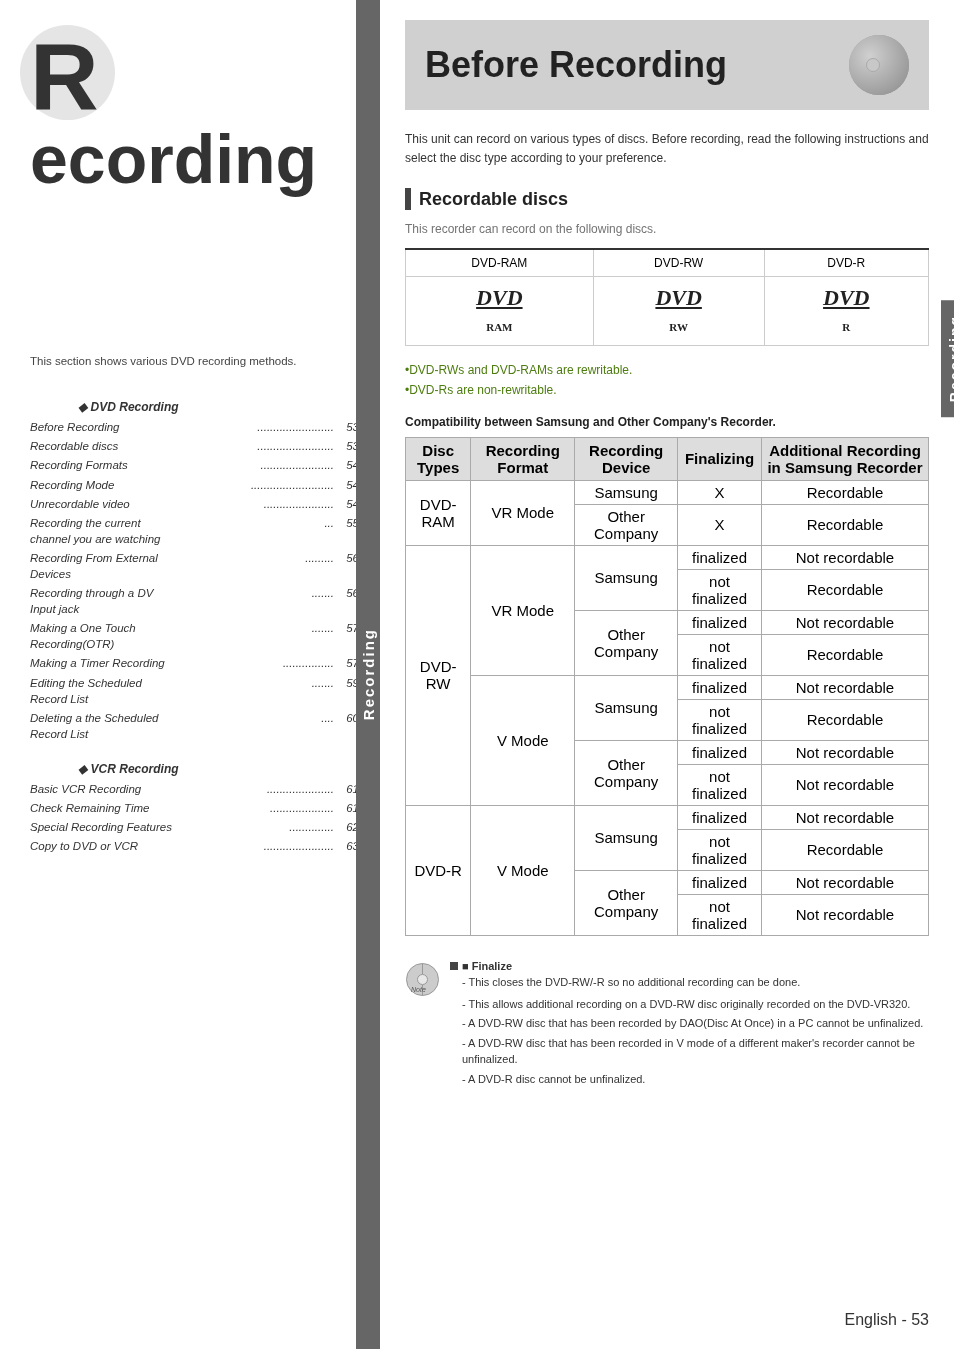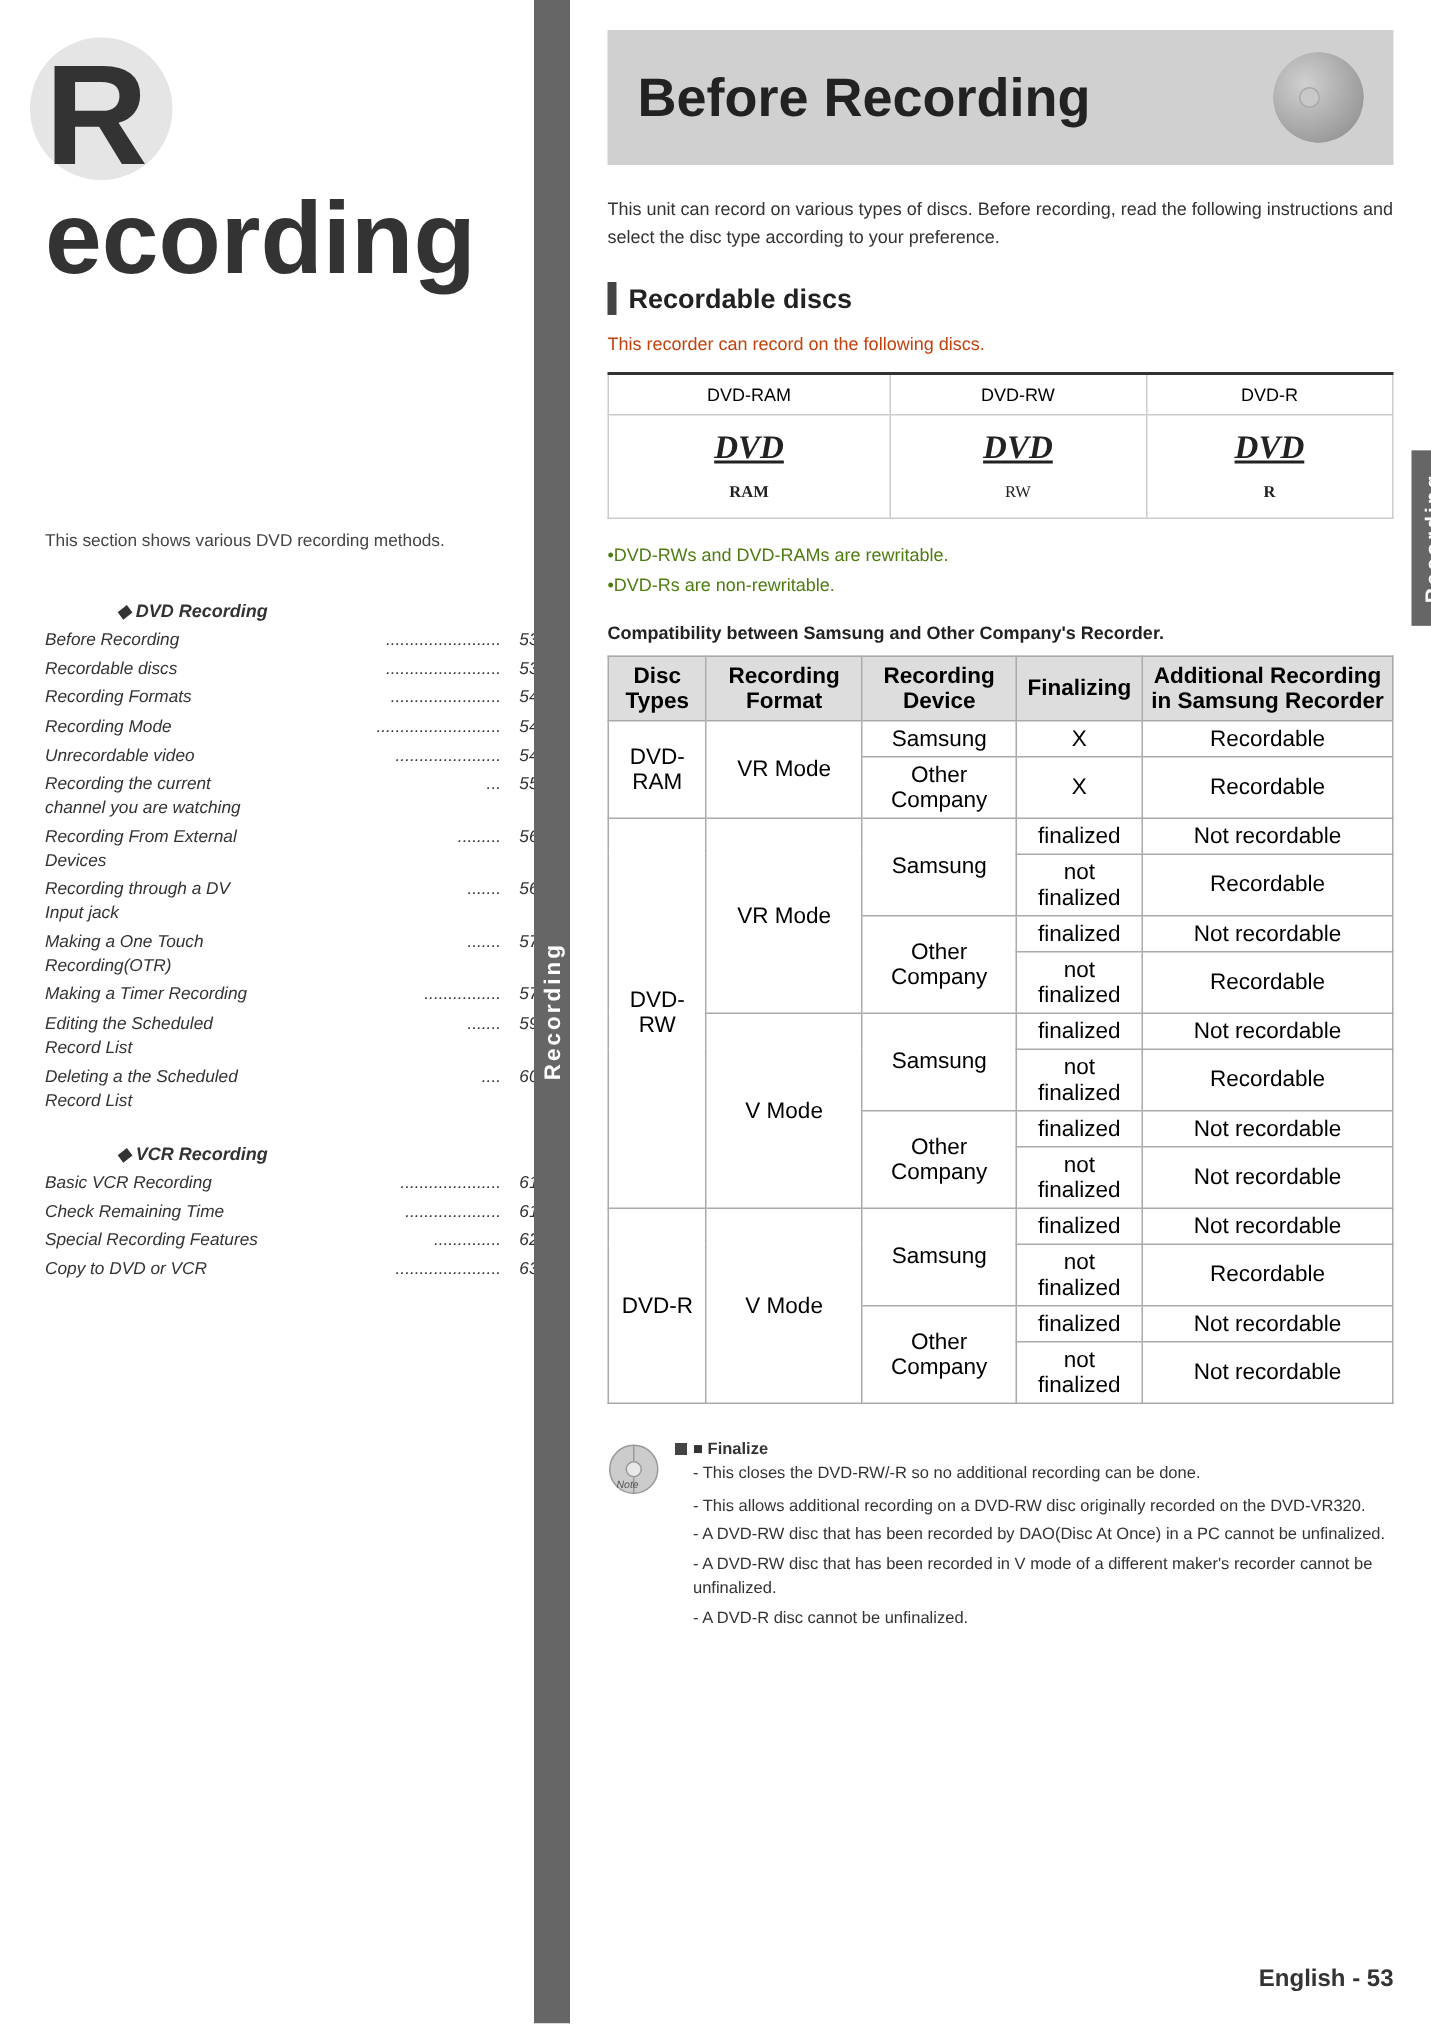--- a/index.html
+++ b/index.html
@@ -142,21 +142,21 @@
     .section-title-bar {
       width: 6px;
       height: 22px;
       background: #444;
       display: inline-block;
     }
 
     .sub-intro {
       font-size: 12px;
       margin-bottom: 12px;
-      color: #c2410c;
+      color: #737373;
     }
 
     
     .dvd-table {
       width: 100%;
       border-collapse: collapse;
       margin-bottom: 15px;
       border-top: 2px solid #333;
     }
 
@@ -244,21 +244,21 @@
       background: #444;
       flex-shrink: 0;
     }
 
     
     .footer {
       position: absolute;
       bottom: 20px;
       right: 25px;
       font-size: 16px;
-      font-weight: bold;
+      font-weight: normal;
       color: #333;
     }
 
     
     .side-tab {
       position: absolute;
       right: -15px;
       top: 300px;
       background: #666;
       color: #fff;
@@ -415,21 +415,21 @@
       <tr>
         <td>
           <div style="font-size:22px;font-weight:bold;font-style:italic;color:#222;font-family:serif;">
             <span style="text-decoration:underline;">DVD</span><br>
             <span style="font-size:11px;font-style:normal;font-weight:bold;">RAM</span>
           </div>
         </td>
         <td>
           <div style="font-size:22px;font-weight:bold;font-style:italic;color:#222;font-family:serif;">
             <span style="text-decoration:underline;">DVD</span><br>
-            <span style="font-size:11px;font-style:normal;font-weight:normal;">RW</span>
+            <span style="font-size:11px;font-style:normal;font-weight:bold;">RW</span>
           </div>
         </td>
         <td>
           <div style="font-size:22px;font-weight:bold;font-style:italic;color:#222;font-family:serif;">
             <span style="text-decoration:underline;">DVD</span><br>
             <span style="font-size:11px;font-style:normal;font-weight:bold;">R</span>
           </div>
         </td>
       </tr>
     </tbody>

